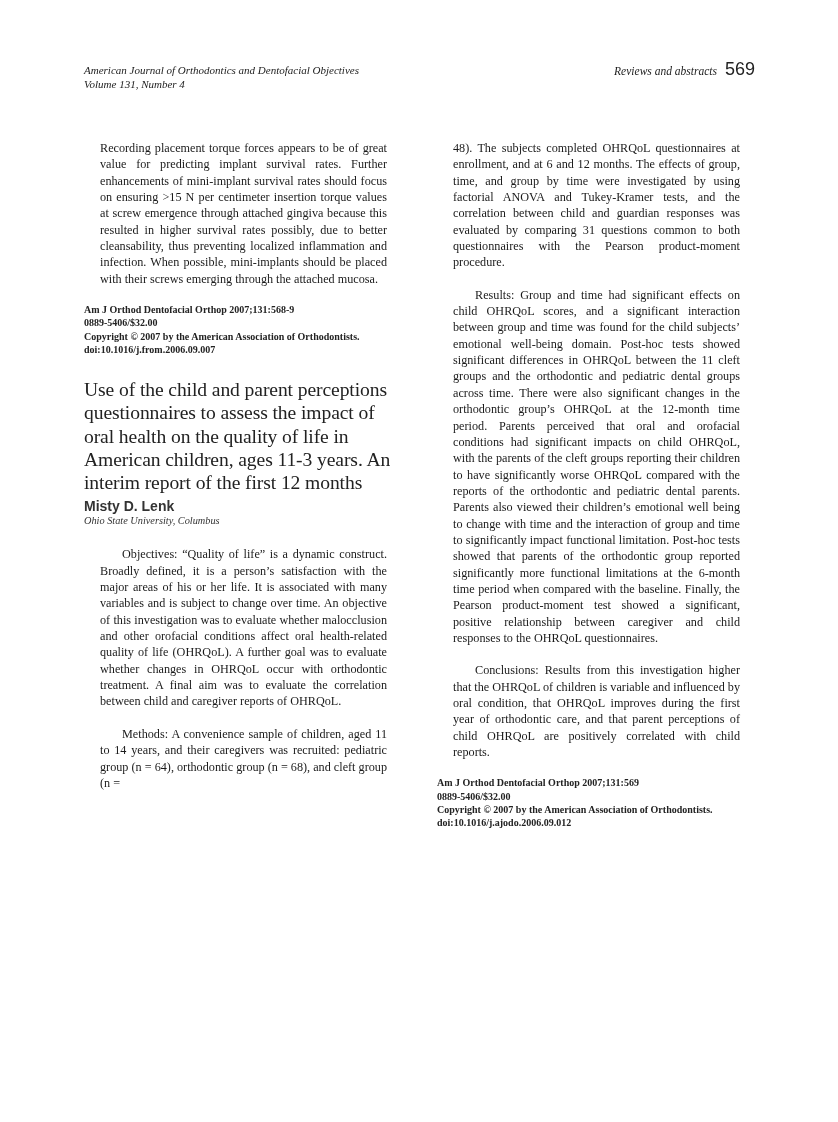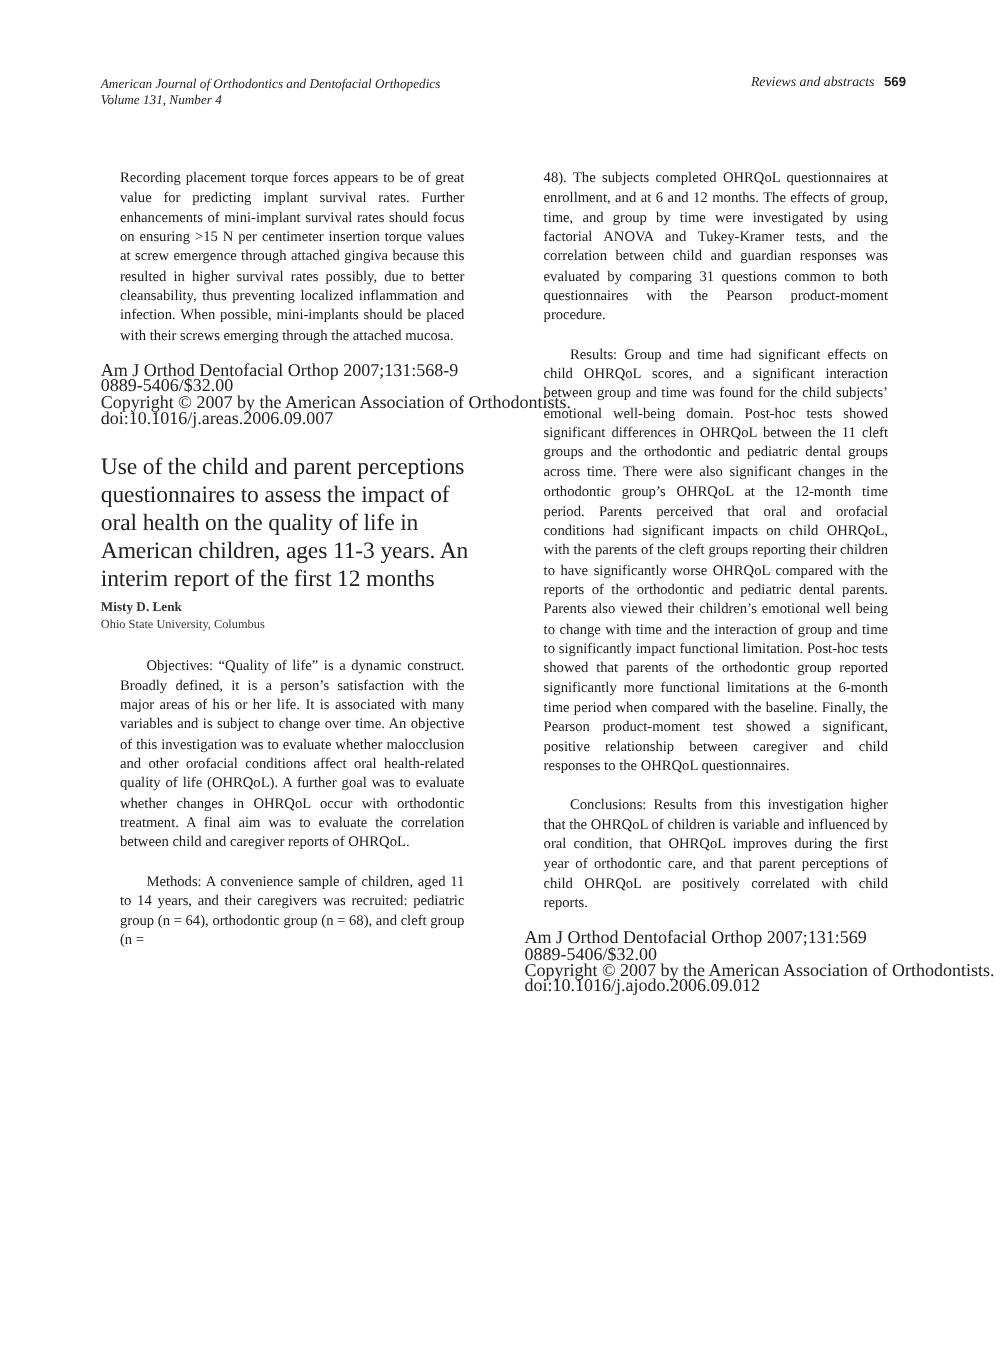--- a/index.html
+++ b/index.html
@@ -1,52 +1,52 @@
 <!DOCTYPE html>
 <html><head>
 <meta charset="utf-8">
 <style>
   html, body { margin:0; padding:0; background:#ffffff; }
   body { width:838px; height:1122px; position:relative; overflow:hidden; color:#1a1a1a; font-family:"Liberation Serif", serif; }
   .hdr-left { position:absolute; left:84px; top:63px; font-style:italic; font-size:11px; line-height:14px; color:#222; }
   .hdr-right { position:absolute; right:83px; top:62px; font-size:11.5px; line-height:14px; color:#222; }
   .hdr-right .sec { font-style:italic; }
-  .hdr-right .pg { font-family:"Liberation Sans", sans-serif; font-weight:bold; font-size:11px; margin-left:8px; }
+  .hdr-right .pg { font-family:"Liberation Sans", sans-serif; font-weight:normal; font-size:18px; margin-left:8px; }
   .col { position:absolute; top:124px; width:319px; font-size:12.2px; line-height:16.35px; text-align:justify; color:#1a1a1a; }
   .col-left { left:84px; }
   .col-right { left:437px; }
   p { margin:16px; }
   .indent { text-indent:22px; }
-  .cite { font-size:15px; line-height:13.2px; margin-top:10px; text-align:left; color:#222; }
+  .cite { font-size:10px; line-height:13.2px; margin-top:10px; text-align:left; color:#222;font-weight:bold; }
   .cite div { white-space:nowrap; }
   .title { font-size:19.6px; line-height:23.3px; text-align:left; margin-top:22px; color:#222; letter-spacing:-0.1px; }
-  .author { font-family:Liberation Serif, serif; font-weight:bold; font-size:11px; margin-top:5px; line-height:14px; color:#333; }
-  .affil { font-size:10.3px; line-height:14px; margin-top:1px; color:#333; }
+  .author { font-family:Liberation Sans, sans-serif; font-weight:bold; font-size:14px; margin-top:5px; line-height:14px; color:#333; }
+  .affil { font-style:italic; font-size:10.3px; line-height:14px; margin-top:1px; color:#333; }
   .objectives { margin-top:18px; }
   .label { font-weight:normal; }
   .cite-right { margin-top:10px; }
 </style>
 </head>
 <body>
 
 <div class="hdr-left">
-  <div>American Journal of Orthodontics and Dentofacial Orthopedics</div>
+  <div>American Journal of Orthodontics and Dentofacial Objectives</div>
   <div>Volume 131, Number 4</div>
 </div>
 <div class="hdr-right">
   <span class="sec">Reviews and abstracts</span><span class="pg">569</span>
 </div>
 
 <div class="col col-left">
   <p>Recording placement torque forces appears to be of great value for predicting implant survival rates. Further enhancements of mini-implant survival rates should focus on ensuring &gt;15 N per centimeter insertion torque values at screw emergence through attached gingiva because this resulted in higher survival rates possibly, due to better cleansability, thus preventing localized inflammation and infection. When possible, mini-implants should be placed with their screws emerging through the attached mucosa.</p>
   <div class="cite">
     <div>Am J Orthod Dentofacial Orthop 2007;131:568-9</div>
     <div>0889-5406/$32.00</div>
     <div>Copyright © 2007 by the American Association of Orthodontists.</div>
-    <div>doi:10.1016/j.areas.2006.09.007</div>
+    <div>doi:10.1016/j.from.2006.09.007</div>
   </div>
 
   <div class="title">Use of the child and parent perceptions questionnaires to assess the impact of oral health on the quality of life in American children, ages 11-3 years. An interim report of the first 12 months</div>
   <div class="author">Misty D. Lenk</div>
   <div class="affil">Ohio State University, Columbus</div>
 
   <p class="indent objectives"><span class="label">Objectives:</span><span> “Quality of life” is a dynamic construct. Broadly defined, it is a person’s satisfaction with the major areas of his or her life. It is associated with many variables and is subject to change over time. An objective of this investigation was to evaluate whether malocclusion and other orofacial conditions affect oral health-related quality of life (OHRQoL). A further goal was to evaluate whether changes in OHRQoL occur with orthodontic treatment. A final aim was to evaluate the correlation between child and caregiver reports of OHRQoL.</span></p>
   <p class="indent"><span class="label">Methods:</span><span> A convenience sample of children, aged 11 to 14 years, and their caregivers was recruited: pediatric group (n = 64), orthodontic group (n = 68), and cleft group (n =</span></p>
 </div>
 

